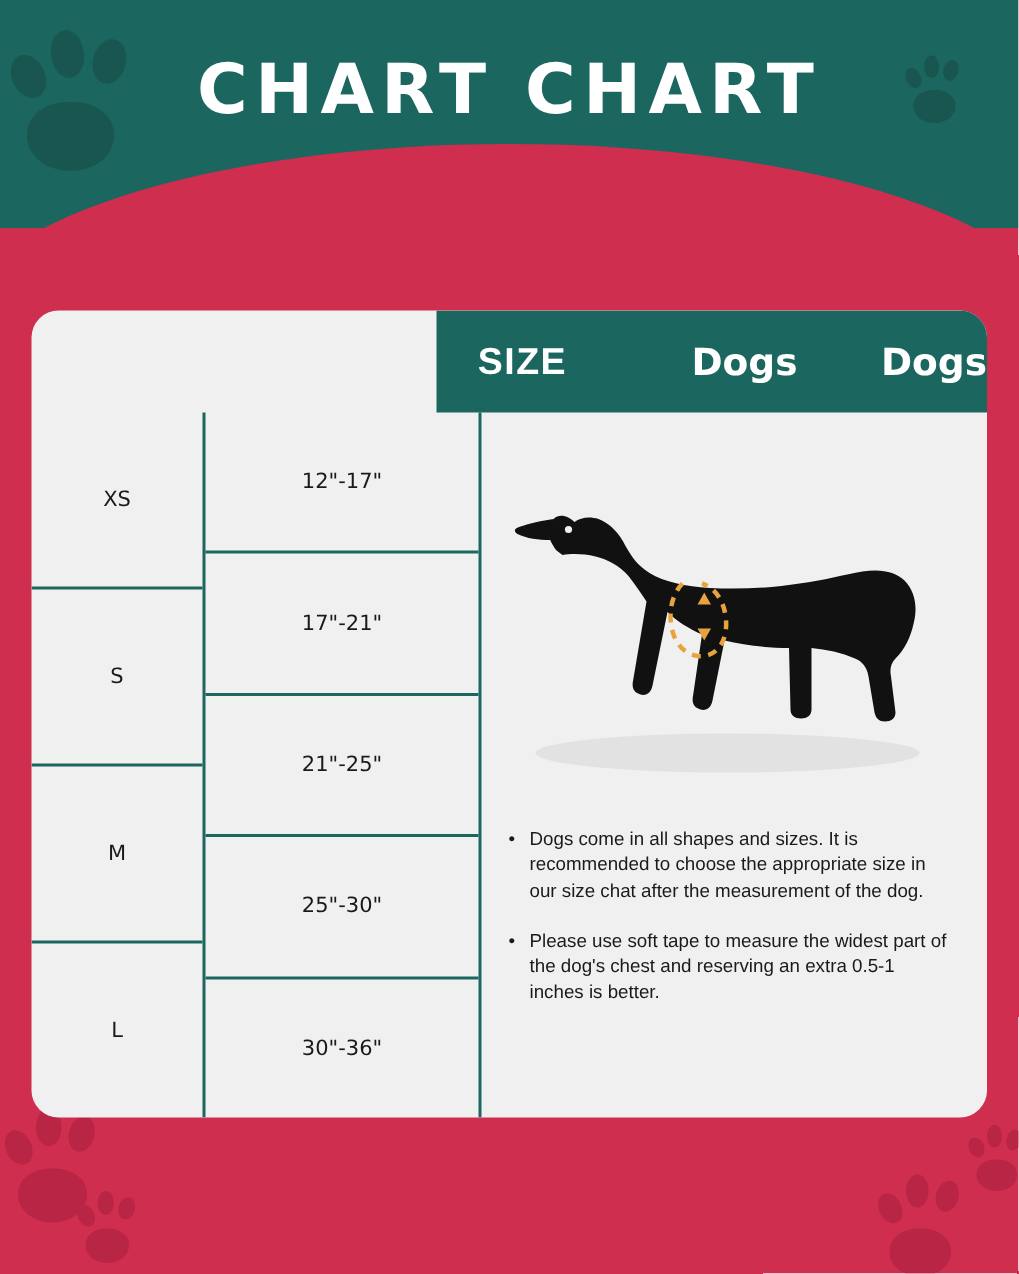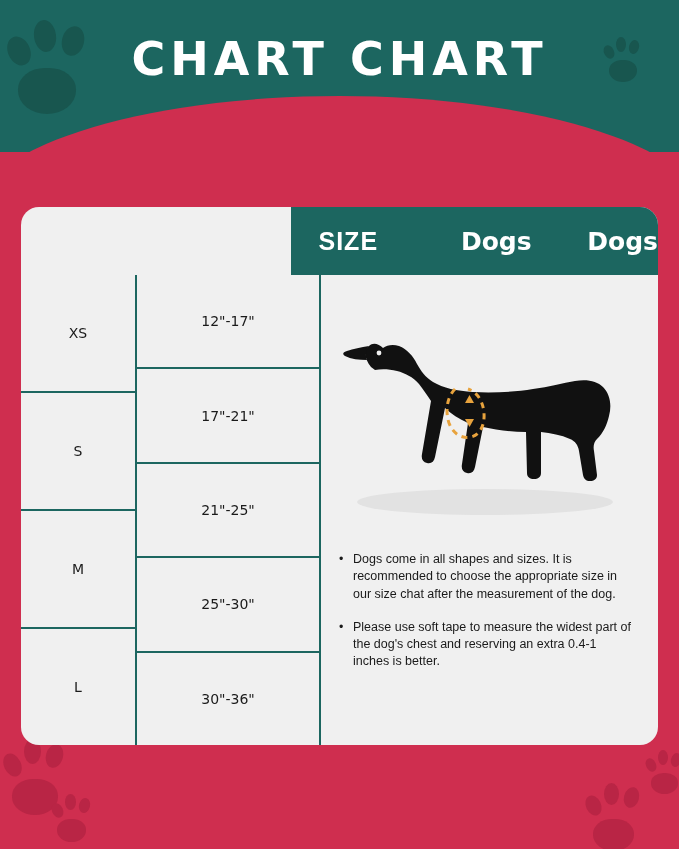--- a/index.html
+++ b/index.html
@@ -268,21 +268,21 @@
             </svg>
           </div>
 
           <div class="notes">
             <div class="note-item">
               <div class="note-bullet">•</div>
               <div class="note-text">Dogs come in all shapes and sizes. It is recommended to choose the appropriate size in our size chat after the measurement of the dog.</div>
             </div>
             <div class="note-item">
               <div class="note-bullet">•</div>
-              <div class="note-text">Please use soft tape to measure the widest part of the dog's chest and reserving an extra 0.4-1 inches is better.</div>
+              <div class="note-text">Please use soft tape to measure the widest part of the dog's chest and reserving an extra 0.5-1 inches is better.</div>
             </div>
           </div>
 
         </div>
       </div>
     </div>
   </div>
 
 </div>
 

